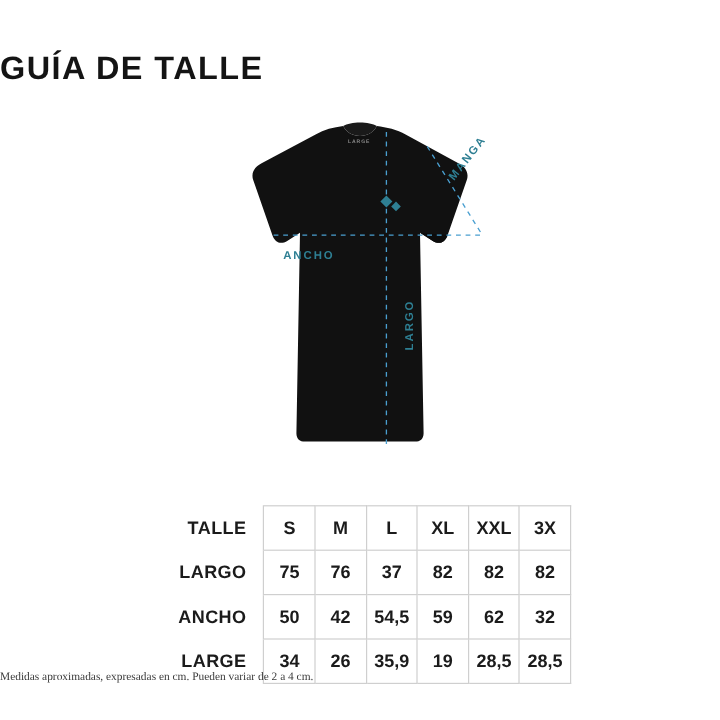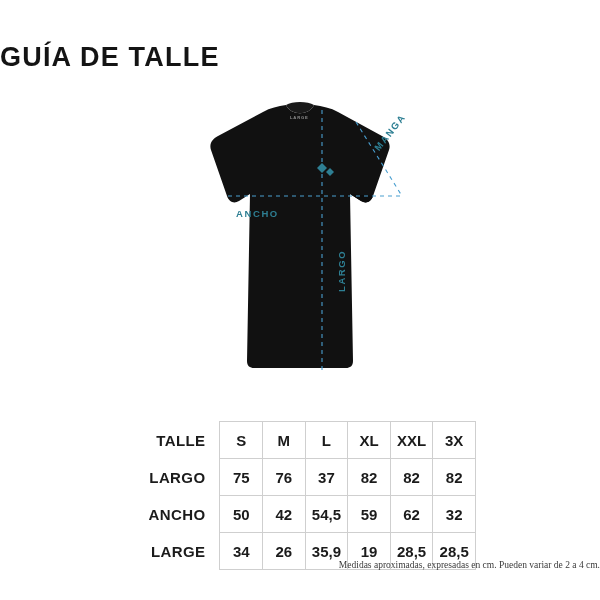--- a/index.html
+++ b/index.html
@@ -107,21 +107,21 @@
   }
   th.rowhead { border-top: none; }
   tr:first-child td.rowhead, tr:first-child th.rowhead { border-top: none; }
   .col-size { width: 42.6px; }
 
   .footnote {
     position: absolute;
     top: 560px;
     left: 0;
     width: 600px;
-    text-align: right;
+    text-align: left;
     font-size: 9.5px;
     color: #3a3a3a;
     font-family: "Liberation Serif", serif;
   }
 </style>
 </head>
 <body>
 
 <div class="page">
 

